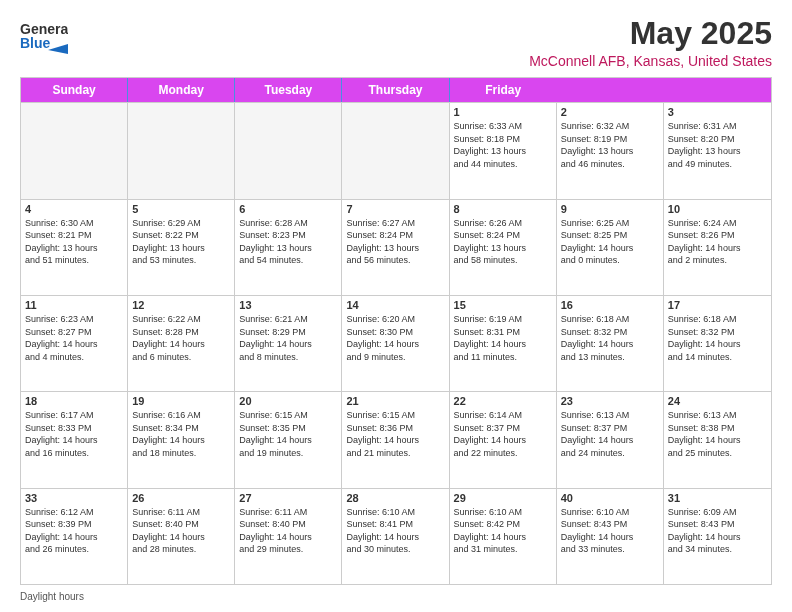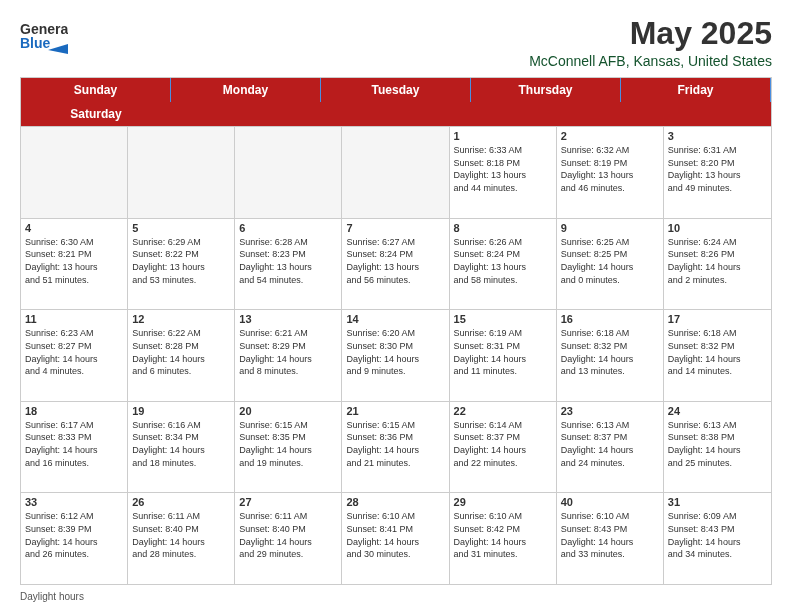--- a/index.html
+++ b/index.html
@@ -31,33 +31,33 @@
       text-align: right;
     }
     .month-title {
       font-size: 32px;
       font-weight: bold;
       color: #333;
       line-height: 1.1;
     }
     .location-title {
       font-size: 14px;
-      color: #14532d;
+      color: #be185d;
       margin-top: 2px;
     }
     .calendar {
       flex: 1;
       display: flex;
       flex-direction: column;
       border: 1px solid #ccc;
     }
     .cal-header {
       display: grid;
-      grid-template-columns: repeat(5, 1fr);
-      background: #b91c1c;
+      grid-template-columns: repeat(7, 1fr);
+      background: #d946ef;
     }
     .cal-header-cell {
       color: #fff;
       font-weight: bold;
       font-size: 12px;
       padding: 5px 4px;
       text-align: center;
       border-right: 1px solid #4a8ee0;
     }
     .cal-header-cell:last-child {
@@ -127,21 +127,20 @@
     </div>
   </div>
 
   <div class="calendar">
     <div class="cal-header">
     <div class="cal-header-cell">Sunday</div>
         <div class="cal-header-cell">Monday</div>
         <div class="cal-header-cell">Tuesday</div>
         <div class="cal-header-cell">Thursday</div>
         <div class="cal-header-cell">Friday</div>
-        <div class="cal-header-cell">Saturday</div>
       </div>
     <div class="cal-body">
     <div class="cal-row">
           <div class="cal-cell empty"></div>
           <div class="cal-cell empty"></div>
           <div class="cal-cell empty"></div>
           <div class="cal-cell empty"></div>
           <div class="cal-cell">
             <span class="day-number">1</span>
             <div class="cell-info" style="white-space: pre-line;">Sunrise: 6:33 AM

